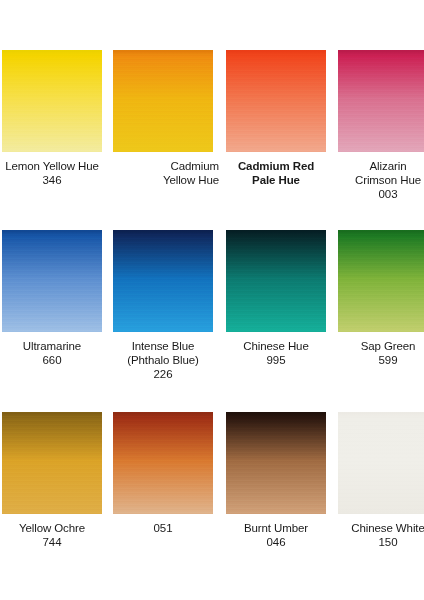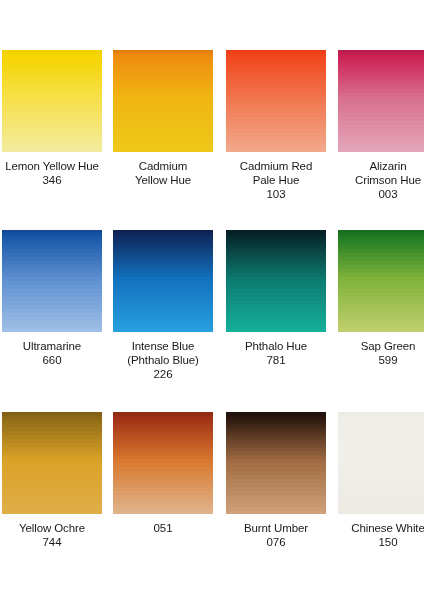--- a/index.html
+++ b/index.html
@@ -99,31 +99,30 @@
   <div class="swatch-row swatch-row-1">
     <div class="swatch-cell">
       <div class="swatch-chip" style="background: linear-gradient(rgb(236, 209, 0) 0%, rgb(245, 212, 0) 6%, rgb(247, 224, 74) 48%, rgb(243, 236, 160) 100%);"></div>
       <div class="swatch-label" style="color: rgb(26, 26, 26);">
         <span class="swatch-name">Lemon Yellow Hue</span>
         <span class="swatch-code">346</span>
       </div>
     </div>
     <div class="swatch-cell">
       <div class="swatch-chip" style="background: linear-gradient(rgb(224, 123, 10) 0%, rgb(239, 140, 16) 6%, rgb(240, 182, 17) 48%, rgb(238, 200, 26) 100%);"></div>
-      <div class="swatch-label" style="color: rgb(26, 26, 26);">
+      <div class="swatch-label" style="color: rgb(26, 26, 26); text-align: right;">
         <span class="swatch-name">Cadmium
 Yellow Hue</span>
       </div>
     </div>
     <div class="swatch-cell">
       <div class="swatch-chip" style="background: linear-gradient(rgb(234, 60, 22) 0%, rgb(241, 70, 29) 6%, rgb(242, 118, 78) 48%, rgb(242, 169, 141) 100%);"></div>
-      <div class="swatch-label" style="color: rgb(26, 26, 26);">
+      <div class="swatch-label" style="color: rgb(26, 26, 26); font-weight: bold;">
         <span class="swatch-name">Cadmium Red
 Pale Hue</span>
-        <span class="swatch-code">103</span>
       </div>
     </div>
     <div class="swatch-cell">
       <div class="swatch-chip" style="background: linear-gradient(rgb(184, 26, 73) 0%, rgb(204, 33, 84) 6%, rgb(217, 112, 143) 48%, rgb(227, 167, 186) 100%);"></div>
       <div class="swatch-label" style="color: rgb(26, 26, 26);">
         <span class="swatch-name">Alizarin
 Crimson Hue</span>
         <span class="swatch-code">003</span>
       </div>
     </div>
@@ -141,22 +140,22 @@
       <div class="swatch-chip" style="background: linear-gradient(rgb(11, 31, 77) 0%, rgb(15, 42, 96) 6%, rgb(18, 114, 190) 48%, rgb(40, 160, 222) 100%);"></div>
       <div class="swatch-label" style="color: rgb(26, 26, 26);">
         <span class="swatch-name">Intense Blue
 (Phthalo Blue)</span>
         <span class="swatch-code">226</span>
       </div>
     </div>
     <div class="swatch-cell">
       <div class="swatch-chip" style="background: linear-gradient(rgb(4, 28, 34) 0%, rgb(7, 40, 44) 6%, rgb(12, 122, 112) 48%, rgb(21, 176, 154) 100%);"></div>
       <div class="swatch-label" style="color: rgb(26, 26, 26);">
-        <span class="swatch-name">Phthalo Hue</span>
-        <span class="swatch-code">781</span>
+        <span class="swatch-name">Chinese Hue</span>
+        <span class="swatch-code">995</span>
       </div>
     </div>
     <div class="swatch-cell">
       <div class="swatch-chip" style="background: linear-gradient(rgb(23, 106, 29) 0%, rgb(30, 122, 35) 6%, rgb(127, 179, 58) 48%, rgb(194, 207, 110) 100%);"></div>
       <div class="swatch-label" style="color: rgb(26, 26, 26);">
         <span class="swatch-name">Sap Green</span>
         <span class="swatch-code">599</span>
       </div>
     </div>
   </div>
@@ -172,21 +171,21 @@
     <div class="swatch-cell">
       <div class="swatch-chip" style="background: linear-gradient(rgb(140, 42, 18) 0%, rgb(160, 48, 21) 6%, rgb(217, 121, 47) 48%, rgb(224, 180, 140) 100%);"></div>
       <div class="swatch-label" style="color: rgb(26, 26, 26);">
         <span class="swatch-code">051</span>
       </div>
     </div>
     <div class="swatch-cell">
       <div class="swatch-chip" style="background: linear-gradient(rgb(29, 15, 9) 0%, rgb(43, 23, 15) 6%, rgb(160, 107, 66) 48%, rgb(209, 161, 121) 100%);"></div>
       <div class="swatch-label" style="color: rgb(26, 26, 26); text-align: center;">
         <span class="swatch-name">Burnt Umber</span>
-        <span class="swatch-code">076</span>
+        <span class="swatch-code">046</span>
       </div>
     </div>
     <div class="swatch-cell">
       <div class="swatch-chip" style="background: linear-gradient(rgb(236, 234, 228) 0%, rgb(239, 238, 232) 6%, rgb(240, 239, 233) 48%, rgb(236, 234, 227) 100%);"></div>
       <div class="swatch-label" style="color: rgb(26, 26, 26);">
         <span class="swatch-name">Chinese White</span>
         <span class="swatch-code">150</span>
       </div>
     </div>
   </div>

